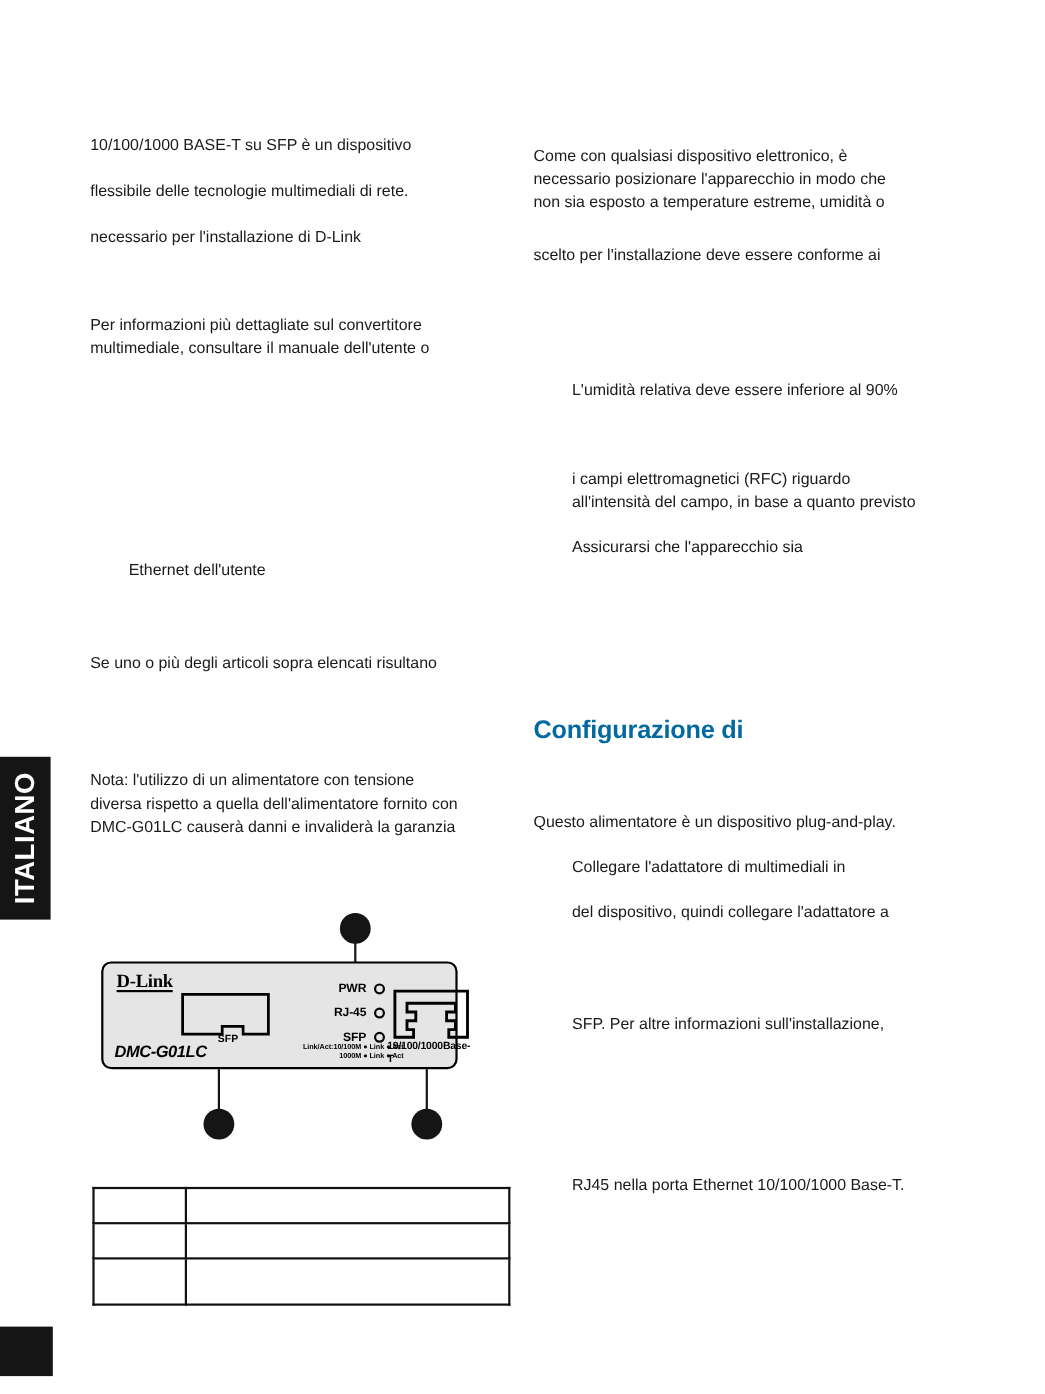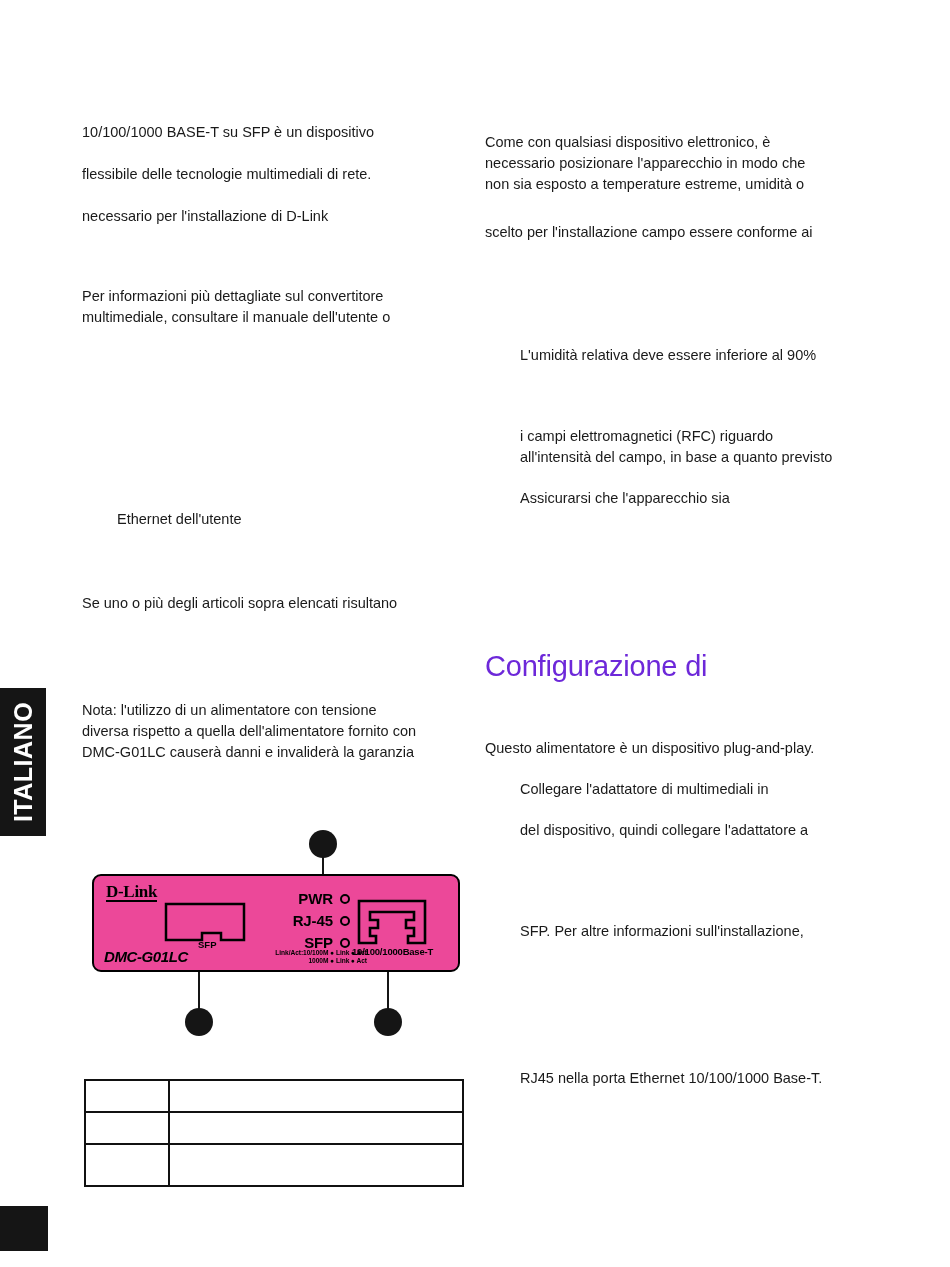--- a/index.html
+++ b/index.html
@@ -72,43 +72,43 @@
     font-size: 14.5px;
     line-height: 21px;
     color: #1a1a1a;
     white-space: pre-line;
   }
   .para.indent {
     padding-left: 35px;
   }
   .heading {
     position: absolute;
-    font-size: 29px;
-    font-weight: normal;
-    color: #6d28d9;
+    font-size: 23px;
+    font-weight: bold;
+    color: #0369a1;
     letter-spacing: -0.2px;
   }
 
   
   .device-figure {
     position: absolute;
     left: 84px;
     top: 826px;
     width: 380px;
     height: 225px;
   }
   .device-body {
     position: absolute;
     left: 8px;
     top: 48px;
-    width: 368px;
+    width: 324px;
     height: 98px;
     border: 2.5px solid #000;
     border-radius: 9px;
-    background: #ec4899;
+    background: #e5e5e5;
     box-sizing: border-box;
   }
   .dlink-logo {
     position: absolute;
     left: 12px;
     top: 7px;
     font-family: "Liberation Serif", serif;
     font-size: 17px;
     font-weight: bold;
     letter-spacing: -0.3px;
@@ -153,21 +153,21 @@
     width: 66px;
   }
   .led-row {
     display: flex;
     align-items: center;
     justify-content: flex-end;
     height: 19px;
     margin-bottom: 3px;
   }
   .led-text {
-    font-size: 15px;
+    font-size: 11px;
     font-weight: bold;
     color: #000;
     margin-right: 7px;
     letter-spacing: -0.1px;
   }
   .led-dot {
     width: 10px;
     height: 10px;
     border: 2px solid #000;
     border-radius: 50%;
@@ -257,21 +257,21 @@
     <div class="para" style="top:593px">Se uno o più degli articoli sopra elencati risultano</div>
     <div class="para" style="top:700px">Nota: l'utilizzo di un alimentatore con tensione
 diversa rispetto a quella dell'alimentatore fornito con
 DMC-G01LC causerà danni e invaliderà la garanzia</div>
   </div>
 
   <div class="col-right">
     <div class="para" style="top:132px">Come con qualsiasi dispositivo elettronico, è
 necessario posizionare l'apparecchio in modo che
 non sia esposto a temperature estreme, umidità o</div>
-    <div class="para" style="top:222px">scelto per l'installazione campo essere conforme ai</div>
+    <div class="para" style="top:222px">scelto per l'installazione deve essere conforme ai</div>
     <div class="para indent" style="top:345px">L'umidità relativa deve essere inferiore al 90%</div>
     <div class="para indent" style="top:426px">i campi elettromagnetici (RFC) riguardo
 all'intensità del campo, in base a quanto previsto</div>
     <div class="para indent" style="top:488px">Assicurarsi che l'apparecchio sia</div>
 
     <div class="heading" style="top:650px">Configurazione di</div>
 
     <div class="para" style="top:738px">Questo alimentatore è un dispositivo plug-and-play.</div>
     <div class="para indent" style="top:779px">Collegare l'adattatore di multimediali in</div>
     <div class="para indent" style="top:820px">del dispositivo, quindi collegare l'adattatore a</div>

